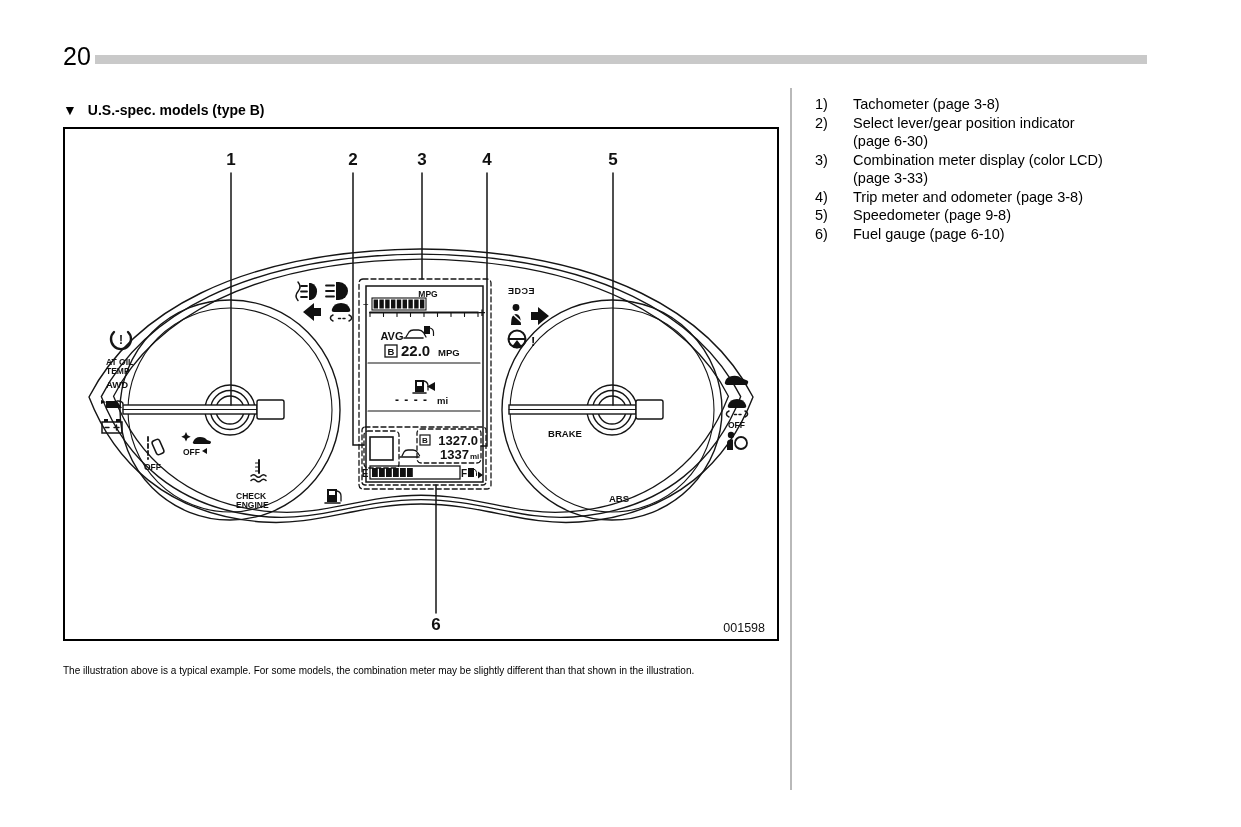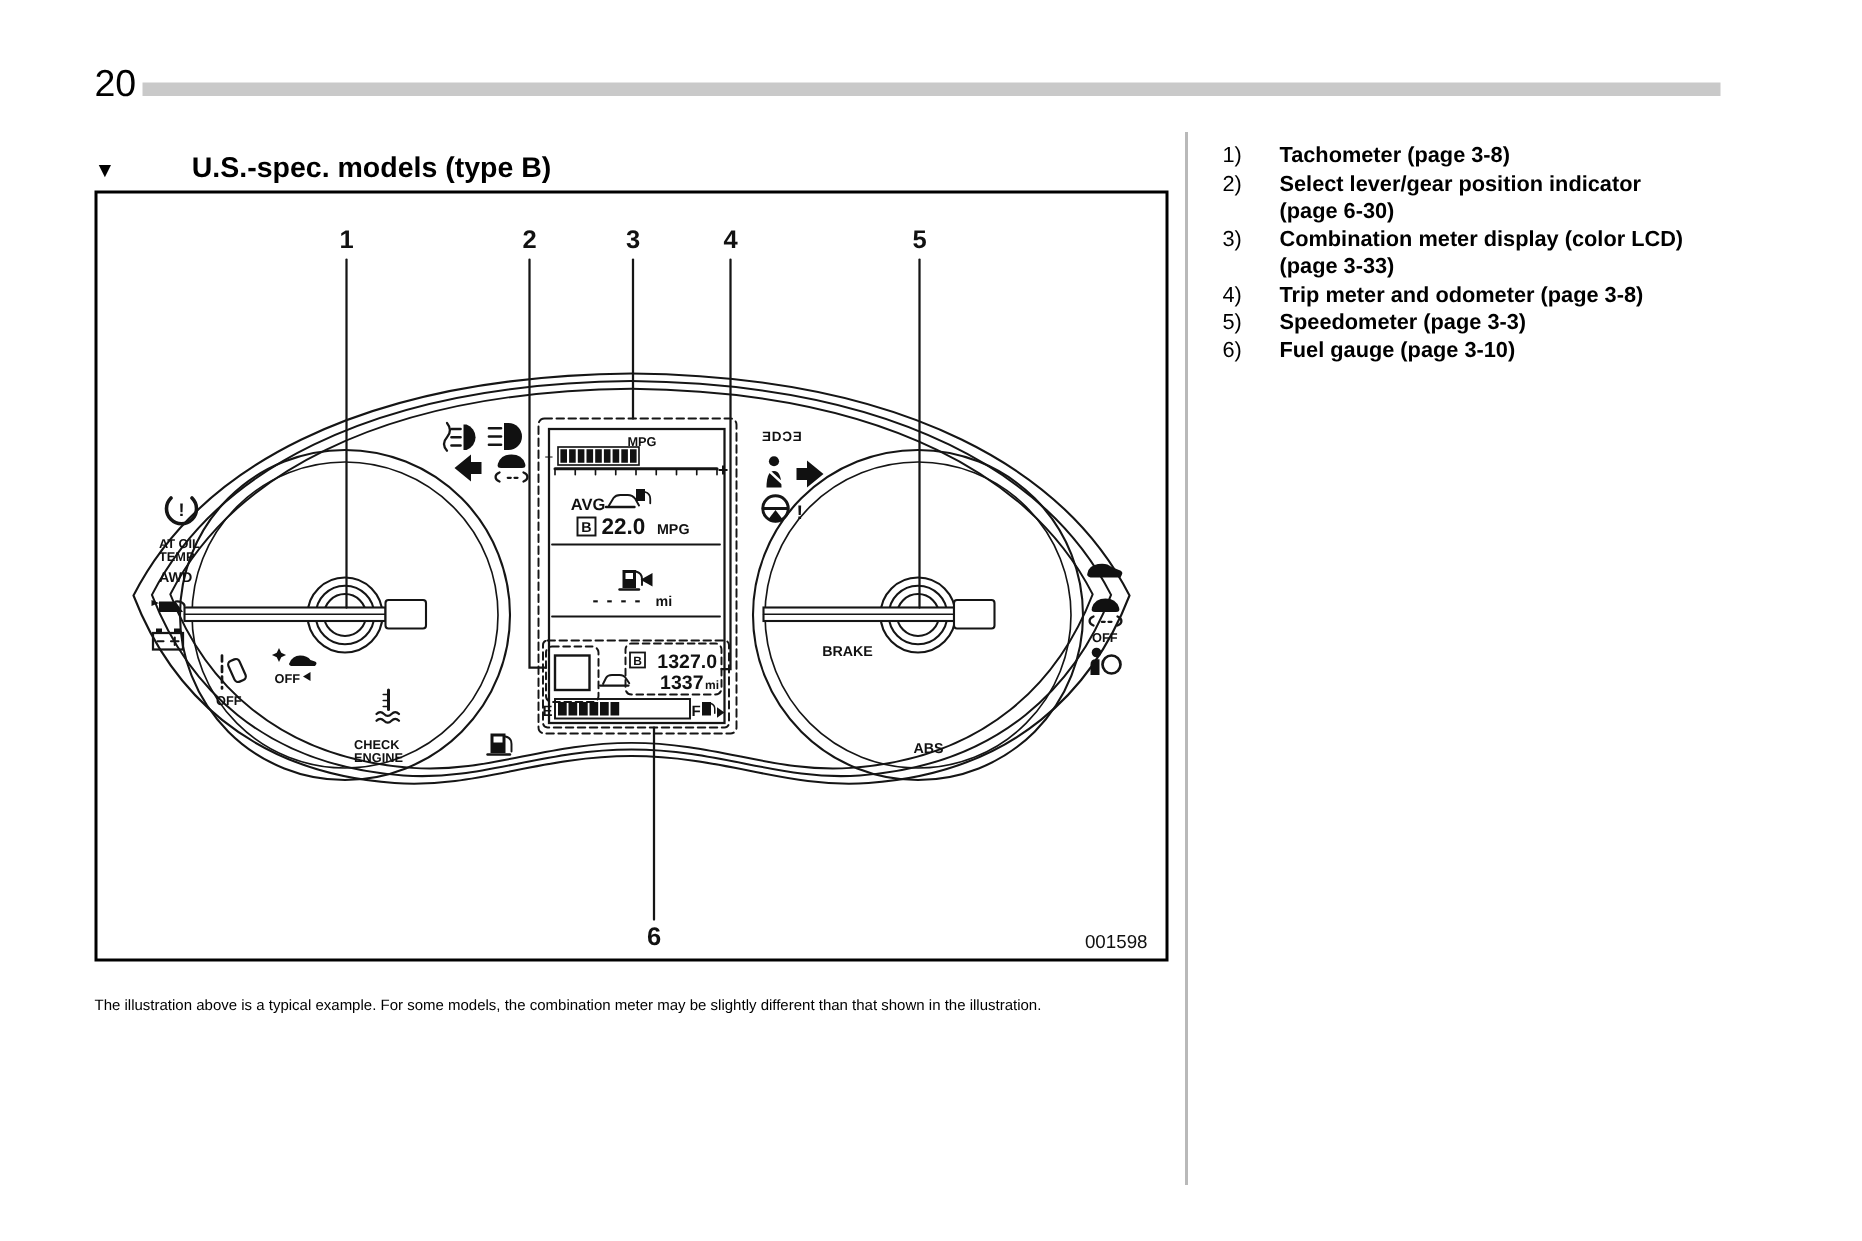--- a/index.html
+++ b/index.html
@@ -10,38 +10,38 @@
   .page-number{
     position:absolute;left:63px;top:42px;font-size:25px;font-weight:normal;color:#000;
   }
   .header-rule{
     position:absolute;left:95px;top:55px;width:1052px;height:9px;background:#c9c9c9;
   }
   .section-heading{
     position:absolute;left:63px;top:102px;display:flex;align-items:center;gap:11px;
   }
   .section-heading .marker{font-size:14px;color:#000;}
-  .section-heading .title{font-size:19px;font-weight:bold;color:#000;margin-left:40px;}
+  .section-heading .title{font-size:14px;font-weight:bold;color:#000;}
   .figure-frame{
     position:absolute;left:63px;top:127px;width:712px;height:510px;
     border:2px solid #000;background:#fff;
   }
   .caption{
     position:absolute;left:63px;top:654px;width:722px;
     font-size:10px;line-height:1.42;color:#000;
   }
   .col-separator{
     position:absolute;left:790px;top:88px;width:2px;height:702px;background:#b9b9b9;
   }
   .legend{
     position:absolute;left:815px;top:95px;width:345px;font-size:14.5px;line-height:18.5px;color:#000;
   }
   .legend-item{display:flex;}
   .legend-item .num{width:38px;flex:0 0 38px;}
-  .legend-item .txt{white-space:pre-line;width:300px;font-weight:bold;}
+  .legend-item .txt{white-space:pre-line;width:300px;}
   svg text{font-family:"Liberation Sans", sans-serif;}
 </style>
 </head>
 <body>
 
 <div class="page-number">20</div>
 <div class="header-rule"></div>
 
 <div class="section-heading">
   <span class="marker">▼</span>
@@ -312,19 +312,19 @@
     <span class="num">3)</span>
     <span class="txt">Combination meter display (color LCD)
 (page 3-33)</span>
   </div>
   <div class="legend-item">
     <span class="num">4)</span>
     <span class="txt">Trip meter and odometer (page 3-8)</span>
   </div>
   <div class="legend-item">
     <span class="num">5)</span>
-    <span class="txt">Speedometer (page 3-3)</span>
+    <span class="txt">Speedometer (page 9-8)</span>
   </div>
   <div class="legend-item">
     <span class="num">6)</span>
-    <span class="txt">Fuel gauge (page 3-10)</span>
+    <span class="txt">Fuel gauge (page 6-10)</span>
   </div>
 </div>
 
 </body></html>

